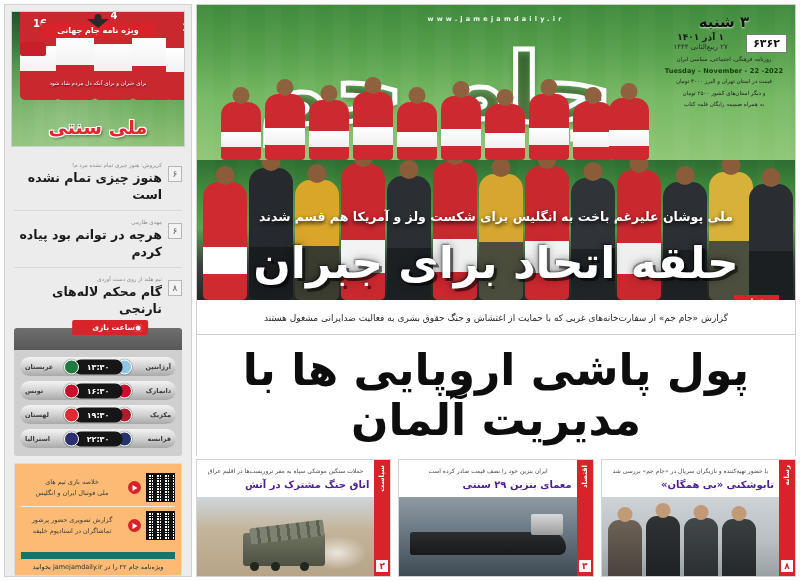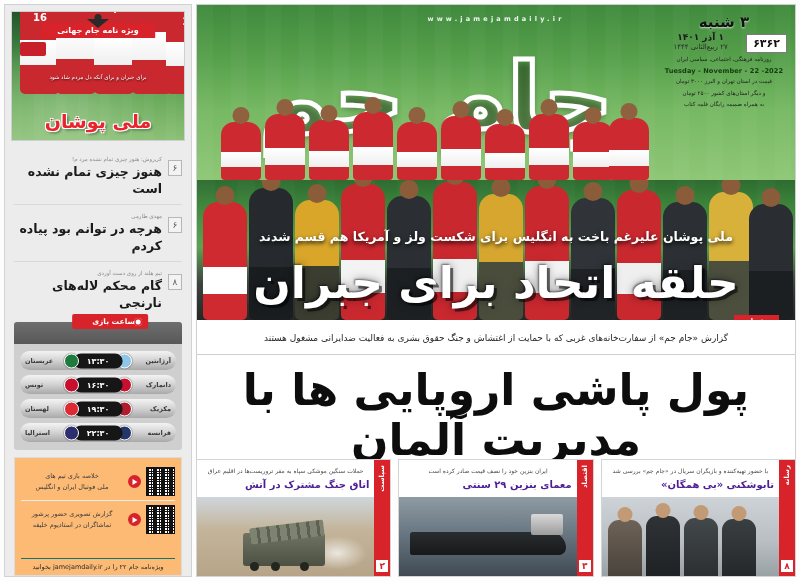--- a/index.html
+++ b/index.html
@@ -161,27 +161,27 @@
   .play{
     flex:0 0 auto; width:13px;height:13px;border-radius:50%;
     background:#d8232a; position:relative;
   }
   .play:after{
     content:""; position:absolute; top:50%; left:50%;
     transform:translate(-50%,-50%);
     border-left:5px solid #fff; border-top:3.5px solid transparent; border-bottom:3.5px solid transparent;
   }
   .qtext{ flex:1 1 auto; text-align:center; font-size:6.5px; color:#3d3d3d; line-height:1.6; }
-  .qfoot{ text-align:center; font-size:6.5px; color:#2e2e2e; padding-top:4px; border-top:1px solid #0f766e; margin-top:20px;}
+  .qfoot{ text-align:center; font-size:6.5px; color:#2e2e2e; padding-top:4px; border-top:7px solid #0f766e; margin-top:8px;}
 
   
   .main { position:absolute; left:196px; top:4px; width:600px; height:573px; }
 
   .masthead{
-    position:relative; height:176px; overflow:hidden;
+    position:relative; height:156px; overflow:hidden;
     border:1px solid #cfcfcf; border-bottom:none;
     background: linear-gradient(180deg,#3f8a3d 0%, #56a04b 30%, #76b863 60%, #8fc776 100%);
     padding-left: 16px;
   }
   .mast-turf{
     position:absolute; inset:0; opacity:.22;
     background: repeating-linear-gradient(90deg, rgba(255,255,255,.12) 0 16px, transparent 16px 34px);
   }
   .mast-url{
     position:absolute; top:10px; left:50%; transform:translateX(-50%);
@@ -336,21 +336,21 @@
           </div>
         <div class="pl d">
             <span class="num">8</span>
           </div>
         <div class="pl e">
             <span class="num">2</span>
           </div>
       </div>
       <div class="promo-kicker">برای جبران و برای آنکه دل مردم شاد شود</div>
       <div class="promo-head">
-        <span class="l1">ملی پوشان</span>
+        <span class="l1">ملی سنتی</span>
       </div>
     </div>
 
     <div class="snlist">
       <div class="sn">
         <div class="sn-page">۶</div>
         <div class="sn-txt">
           <div class="sn-kicker">کی‌روش: هنوز چیزی تمام نشده مرد م‌!</div>
           <div class="sn-title">هنوز چیزی تمام نشده است</div>
         </div>

